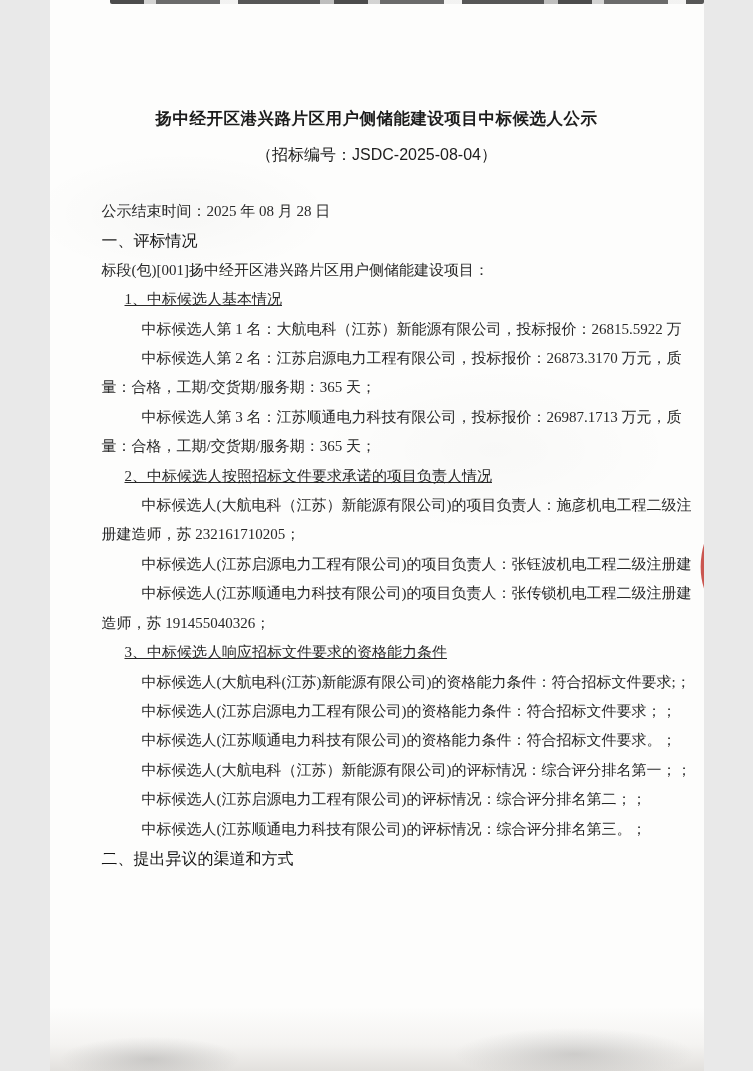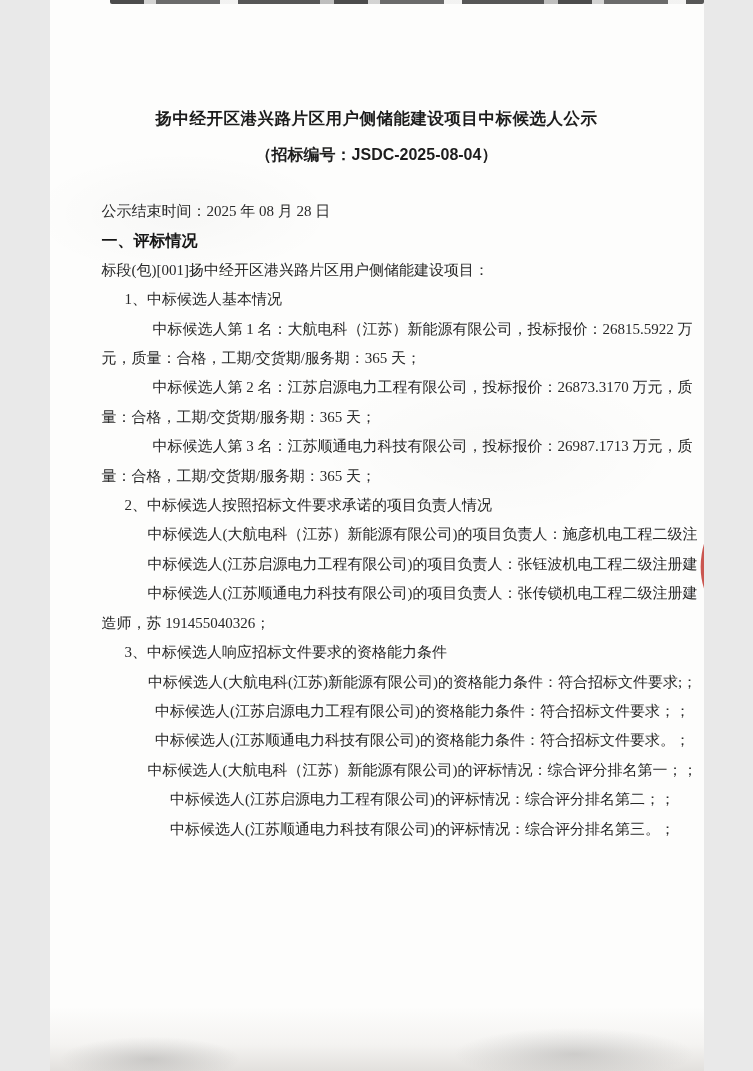--- a/index.html
+++ b/index.html
@@ -38,42 +38,42 @@
     font-weight: bold;
     font-size: 16.5px;
     line-height: 20px;
     color: #1c1c1c;
     letter-spacing: 0.5px;
   }
   .doc-subtitle {
     margin-top: 17px;
     text-align: center;
     font-family: "Liberation Sans", sans-serif;
-    font-weight: bold;
+    font-weight: normal;
     font-size: 16px;
     line-height: 20px;
     color: #1c1c1c;
   }
   .doc-body {
     margin-top: 32px;
     padding-left: 52px;
     position: relative;
     z-index: 1;
   }
   .line {
     font-size: 15px;
     line-height: 29.4px;
     white-space: nowrap;
     color: #282828;
   }
-  .line.indent-1 { padding-left: 23px; }
-  .line.indent-2 { padding-left: 40px; text-align: center; }
+  .line.indent-1 { padding-left: 23px; text-decoration: underline; }
+  .line.indent-2 { padding-left: 40px; }
   .line.heading {
     font-family: "Liberation Sans", sans-serif;
-    font-weight: bold;
+    font-weight: normal;
     font-size: 16px;
     color: #161616;
   }
   .seal {
     position: absolute;
     left: 636px;
     top: 476px;
     z-index: 2;
     mix-blend-mode: multiply;
     opacity: 0.92;
@@ -88,37 +88,38 @@
 
   <div class="doc-title">扬中经开区港兴路片区用户侧储能建设项目中标候选人公示</div>
   <div class="doc-subtitle">（招标编号：JSDC-2025-08-04）</div>
 
   <div class="doc-body" id="doc-body">
       <div class="line indent-0">公示结束时间：2025 年 08 月 28 日</div>
       <div class="line indent-0 heading">一、评标情况</div>
       <div class="line indent-0">标段(包)[001]扬中经开区港兴路片区用户侧储能建设项目：</div>
       <div class="line indent-1">1、中标候选人基本情况</div>
       <div class="line indent-2">中标候选人第 1 名：大航电科（江苏）新能源有限公司，投标报价：26815.5922 万</div>
-      <div class="line indent-0">元，质量：合格，工期/交货期/服务期：365 天；</div>
       <div class="line indent-2">中标候选人第 2 名：江苏启源电力工程有限公司，投标报价：26873.3170 万元，质</div>
       <div class="line indent-0">量：合格，工期/交货期/服务期：365 天；</div>
       <div class="line indent-2">中标候选人第 3 名：江苏顺通电力科技有限公司，投标报价：26987.1713 万元，质</div>
       <div class="line indent-0">量：合格，工期/交货期/服务期：365 天；</div>
       <div class="line indent-1">2、中标候选人按照招标文件要求承诺的项目负责人情况</div>
       <div class="line indent-2">中标候选人(大航电科（江苏）新能源有限公司)的项目负责人：施彦机电工程二级注</div>
+      <div class="line indent-0">册建造师，苏 232161710205；</div>
       <div class="line indent-2">中标候选人(江苏启源电力工程有限公司)的项目负责人：张钰波机电工程二级注册建</div>
       <div class="line indent-2">中标候选人(江苏顺通电力科技有限公司)的项目负责人：张传锁机电工程二级注册建</div>
       <div class="line indent-0">造师，苏 191455040326；</div>
       <div class="line indent-1">3、中标候选人响应招标文件要求的资格能力条件</div>
       <div class="line indent-2">中标候选人(大航电科(江苏)新能源有限公司)的资格能力条件：符合招标文件要求;；</div>
       <div class="line indent-2">中标候选人(江苏启源电力工程有限公司)的资格能力条件：符合招标文件要求；；</div>
       <div class="line indent-2">中标候选人(江苏顺通电力科技有限公司)的资格能力条件：符合招标文件要求。；</div>
       <div class="line indent-2">中标候选人(大航电科（江苏）新能源有限公司)的评标情况：综合评分排名第一；；</div>
       <div class="line indent-2">中标候选人(江苏启源电力工程有限公司)的评标情况：综合评分排名第二；；</div>
       <div class="line indent-2">中标候选人(江苏顺通电力科技有限公司)的评标情况：综合评分排名第三。；</div>
+      <div class="line indent-0 heading">二、提出异议的渠道和方式</div>
     </div>
 
   <svg class="seal" width="230" height="210" viewBox="0 0 230 210" xmlns="http://www.w3.org/2000/svg">
     <g transform="rotate(9 90 90)" fill="none">
       <circle cx="90" cy="90" r="73" stroke="#bf2f27" stroke-width="4.5" stroke-opacity="0.88"></circle>
       <polygon fill="#bf2f27" fill-opacity="0.82" transform="translate(76,80) rotate(-18)" points="0,-26 6.1,-8.4 24.7,-8 9.9,3.2 15.3,21 0,10.4 -15.3,21 -9.9,3.2 -24.7,-8 -6.1,-8.4"></polygon>
       <path id="seal-arc-top" d="M 37.4 109.2 A 56 56 0 1 1 142.6 109.2"></path>
       <path id="seal-arc-bottom" d="M 129.3 117.5 A 48 48 0 0 1 50.7 117.5"></path>
       <text font-family="Liberation Sans, sans-serif" font-size="15" font-weight="bold" fill="#bf2f27" fill-opacity="0.88" letter-spacing="2">
         <textPath href="#seal-arc-top" startOffset="50%" text-anchor="middle">江苏东程建设工程</textPath>

